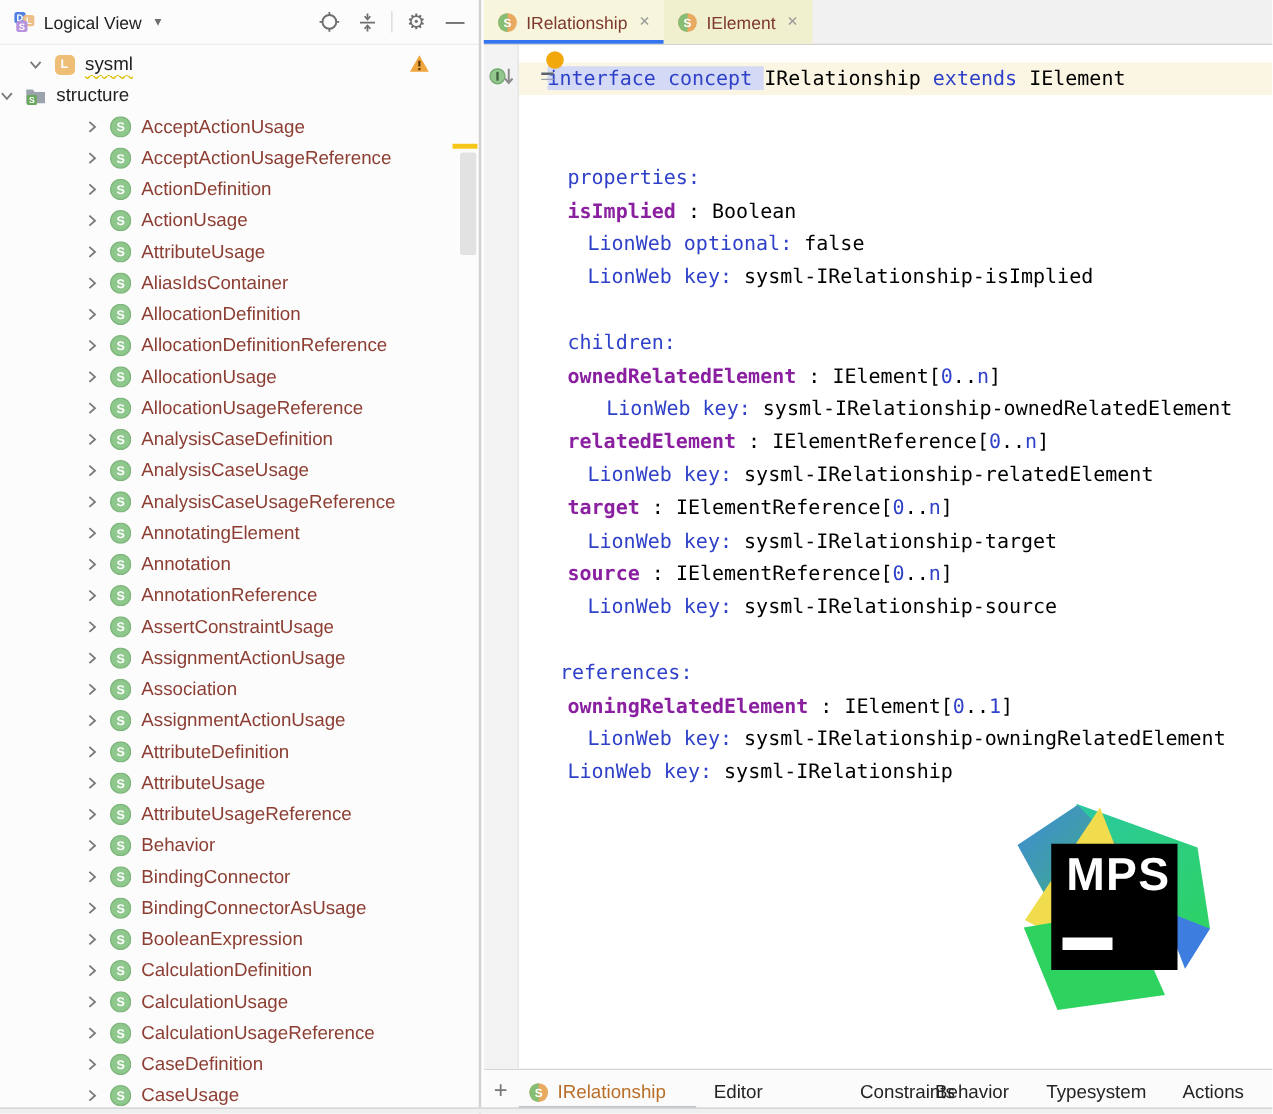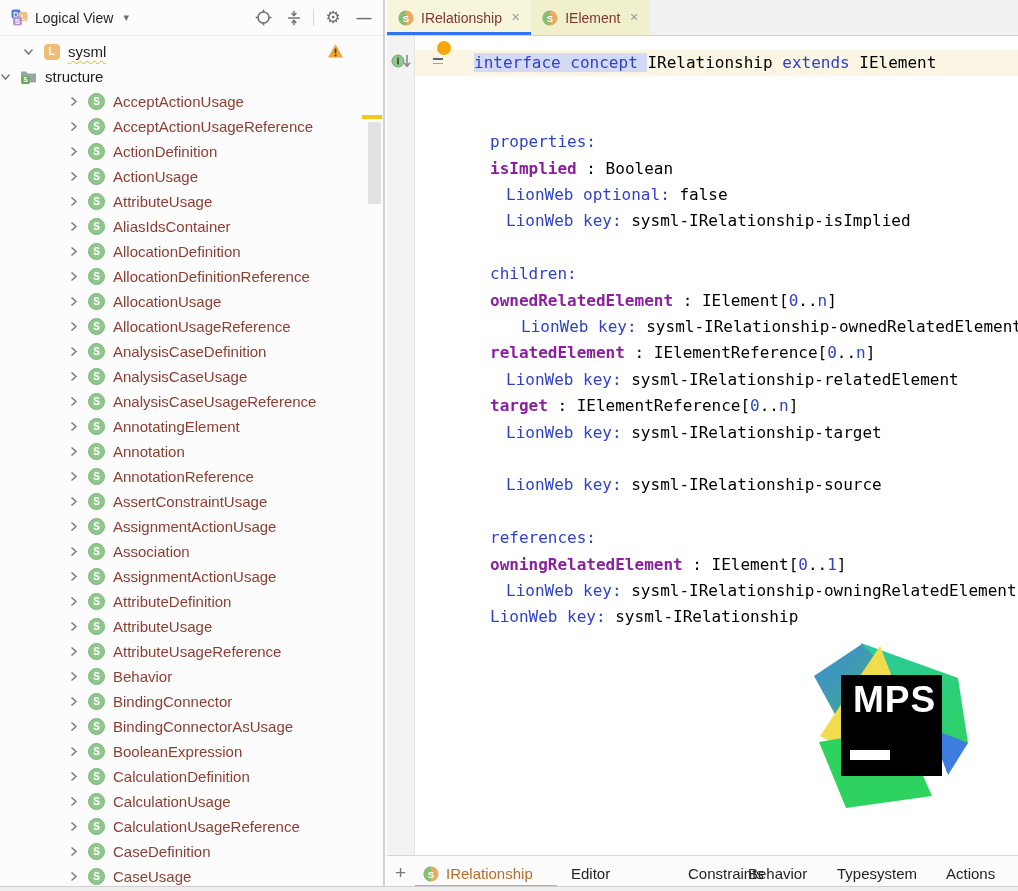--- a/index.html
+++ b/index.html
@@ -40,21 +40,21 @@
   .etab .x{margin-left:9px;font-size:11px;color:#9A9A9A;}
   .etab.active{background:var(--tabBgActive);}
   .etab.active::after{content:"";position:absolute;left:0;right:0;bottom:0;height:3px;background:var(--accent);}
   .etab.inactive{background:var(--tabBg);}
 
   #surface{position:absolute;left:0;top:36px;right:0;bottom:36px;background:#fff;overflow:hidden;}
   #gutter{position:absolute;left:0;top:0;bottom:0;width:28px;background:var(--gutterBg);border-right:1px solid #E4E4E4;}
   #line-highlight{position:absolute;left:0;right:0;top:14px;height:26px;background:var(--lineHl);}
   #gutter-icon{position:absolute;left:4px;top:17px;}
   #code-area{position:absolute;left:28px;top:0;right:0;bottom:0;}
-  .code-line{position:absolute;height:26.4px;line-height:26.4px;white-space:pre;font-family:"DejaVu Sans Mono",monospace;font-size:16px;color:#000;margin-left:36px;}
+  .code-line{position:absolute;height:26.4px;line-height:26.4px;white-space:pre;font-family:"DejaVu Sans Mono",monospace;font-size:16px;color:#000;}
   .tk-kw{color:var(--kw);}
   .tk-nm{color:var(--nm);font-weight:600;}
   .tk-pl{color:#000;}
   .sel{background:var(--sel);}
   #bulb{position:absolute;left:50px;top:5px;width:14px;height:14px;border-radius:50%;background:#F2A70A;z-index:3;}
   #fold-marker{position:absolute;left:46px;top:22px;width:10px;height:6px;border-top:2px solid #5A646F;border-bottom:1px solid #9AA3AE;z-index:3;}
 
   #mps-logo{position:absolute;left:419px;top:604px;width:172px;height:170px;}
 
   #bottombar{position:absolute;left:0;right:0;bottom:0;height:36px;background:#FBFBFB;border-top:1px solid #D6D6D6;}
@@ -641,23 +641,24 @@
         <div class="code-line" style="top: 146px; left: 55px;"><span class="tk-kw">LionWeb optional: </span><span class="tk-pl">false</span></div>
         <div class="code-line" style="top: 172.4px; left: 55px;"><span class="tk-kw">LionWeb key: </span><span class="tk-pl">sysml-IRelationship-isImplied</span></div>
         <div class="code-line" style="top: 198.8px; left: 23px;"></div>
         <div class="code-line" style="top: 225.2px; left: 39px;"><span class="tk-kw">children:</span></div>
         <div class="code-line" style="top: 251.6px; left: 39px;"><span class="tk-nm">ownedRelatedElement</span><span class="tk-pl"> : </span><span class="tk-pl">IElement[</span><span class="tk-kw">0</span><span class="tk-pl">..</span><span class="tk-kw">n</span><span class="tk-pl">]</span></div>
         <div class="code-line" style="top: 278px; left: 70px;"><span class="tk-kw">LionWeb key: </span><span class="tk-pl">sysml-IRelationship-ownedRelatedElement</span></div>
         <div class="code-line" style="top: 304.4px; left: 39px;"><span class="tk-nm">relatedElement</span><span class="tk-pl"> : </span><span class="tk-pl">IElementReference[</span><span class="tk-kw">0</span><span class="tk-pl">..</span><span class="tk-kw">n</span><span class="tk-pl">]</span></div>
         <div class="code-line" style="top: 330.8px; left: 55px;"><span class="tk-kw">LionWeb key: </span><span class="tk-pl">sysml-IRelationship-relatedElement</span></div>
         <div class="code-line" style="top: 357.2px; left: 39px;"><span class="tk-nm">target</span><span class="tk-pl"> : </span><span class="tk-pl">IElementReference[</span><span class="tk-kw">0</span><span class="tk-pl">..</span><span class="tk-kw">n</span><span class="tk-pl">]</span></div>
         <div class="code-line" style="top: 383.6px; left: 55px;"><span class="tk-kw">LionWeb key: </span><span class="tk-pl">sysml-IRelationship-target</span></div>
+        <div class="code-line" style="top: 410px; left: 39px;"><span class="tk-nm">source</span><span class="tk-pl"> : </span><span class="tk-pl">IElementReference[</span><span class="tk-kw">0</span><span class="tk-pl">..</span><span class="tk-kw">n</span><span class="tk-pl">]</span></div>
         <div class="code-line" style="top: 436.4px; left: 55px;"><span class="tk-kw">LionWeb key: </span><span class="tk-pl">sysml-IRelationship-source</span></div>
         <div class="code-line" style="top: 462.8px; left: 23px;"></div>
-        <div class="code-line" style="top: 489.2px; left: 39px; text-align: center;"><span class="tk-kw">references:</span></div>
+        <div class="code-line" style="top: 489.2px; left: 33px; text-align: center;"><span class="tk-kw">references:</span></div>
         <div class="code-line" style="top: 515.6px; left: 39px;"><span class="tk-nm">owningRelatedElement</span><span class="tk-pl"> : </span><span class="tk-pl">IElement[</span><span class="tk-kw">0</span><span class="tk-pl">..</span><span class="tk-kw">1</span><span class="tk-pl">]</span></div>
         <div class="code-line" style="top: 542px; left: 55px;"><span class="tk-kw">LionWeb key: </span><span class="tk-pl">sysml-IRelationship-owningRelatedElement</span></div>
         <div class="code-line" style="top: 568.4px; left: 39px;"><span class="tk-kw">LionWeb key: </span><span class="tk-pl">sysml-IRelationship</span></div>
       </div>
 
     <svg id="mps-logo" viewBox="0 0 172 170">
       <defs>
         <linearGradient id="gBlue" x1="0" y1="0" x2="1" y2="1">
           <stop offset="0" stop-color="#3E8BD8"></stop>
             <stop offset="1" stop-color="#41B86A"></stop>

